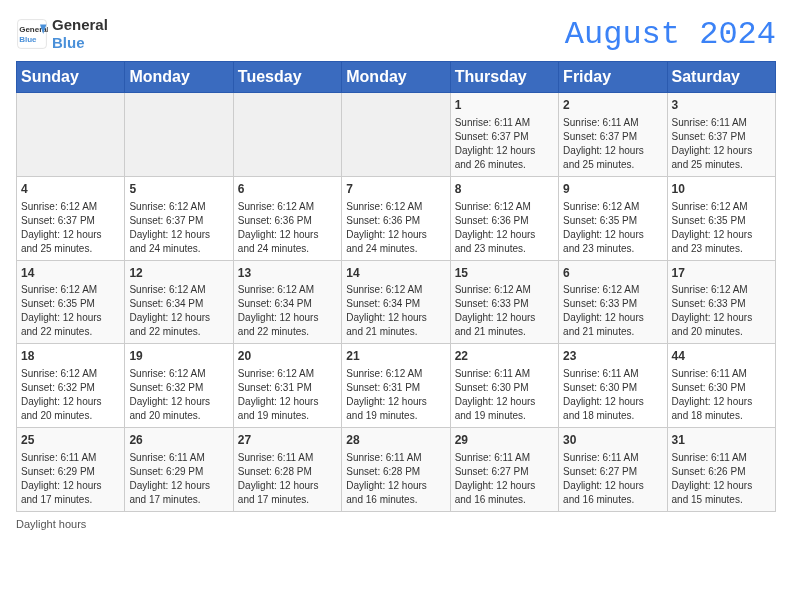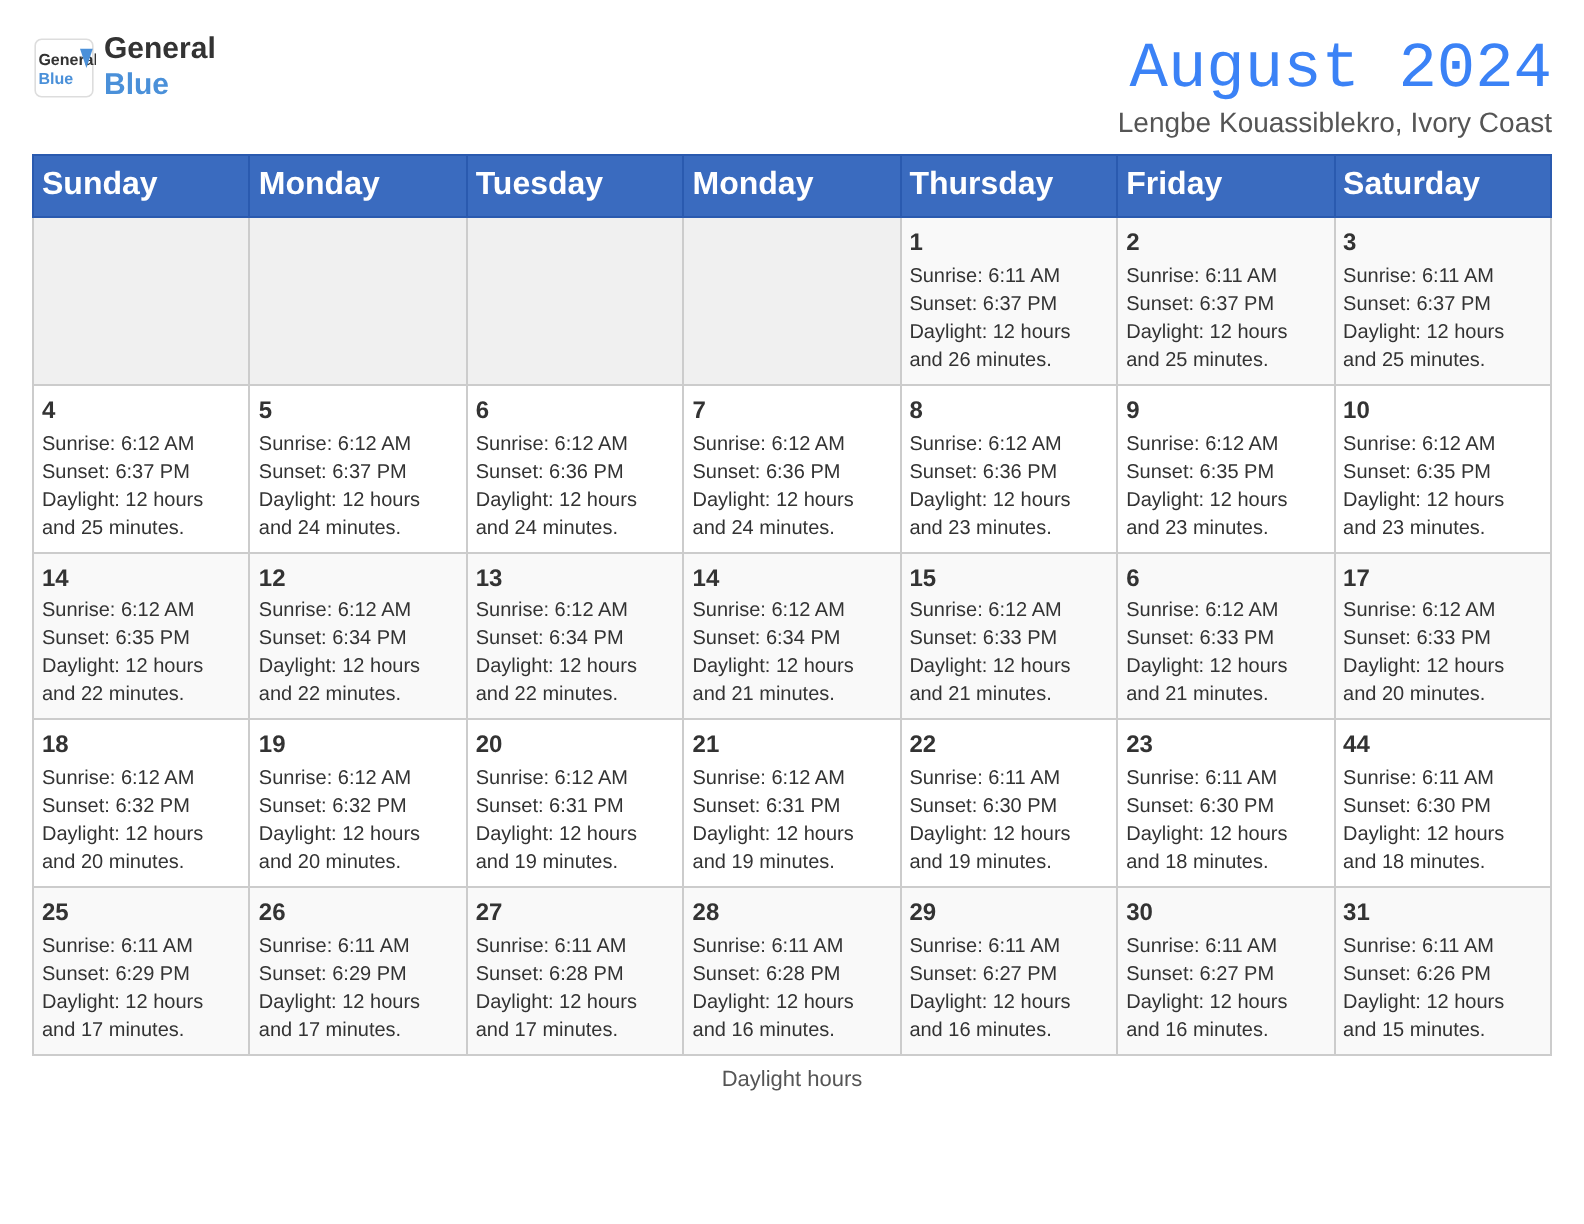--- a/index.html
+++ b/index.html
@@ -76,42 +76,41 @@
       font-size: 10px;
       color: #333;
     }
     .empty-cell {
       background: #f0f0f0 !important;
     }
     .footer {
       margin-top: 6px;
       font-size: 11px;
       color: #555;
-      text-align: center;
+      text-align: left;
     }
   </style>
 </head>
 <body>
 
 <div class="header">
   <div class="logo">
     <svg class="logo-icon" viewBox="0 0 40 40" xmlns="http://www.w3.org/2000/svg">
       <rect x="2" y="2" width="36" height="36" rx="4" fill="#fff" stroke="#ddd" stroke-width="1"></rect>
       <text x="4" y="18" font-size="10" font-weight="bold" fill="#333">General</text>
       <text x="4" y="30" font-size="10" font-weight="bold" fill="#4a90d9">Blue</text>
       <polygon points="30,8 38,8 34,20" fill="#4a90d9"></polygon>
     </svg>
     <div style="line-height:1.2">
       <div style="font-size:15px;font-weight:bold;color:#333;">General</div>
       <div style="font-size:15px;font-weight:bold;color:#4a90d9;">Blue</div>
     </div>
   </div>
   <div class="title-block">
     <h1>August 2024</h1>
-    <h2>Lengbe Kouassiblekro, Ivory Coast</h2>
   </div>
 </div>
 
 <table>
   <thead>
     <tr id="header-row">
         <th>Sunday</th>
         <th>Monday</th>
         <th>Tuesday</th>
         <th>Monday</th>

